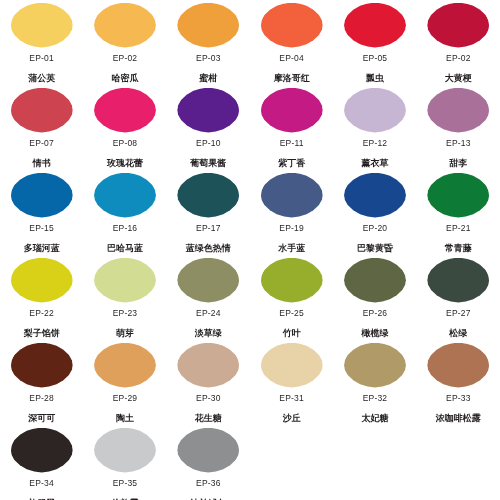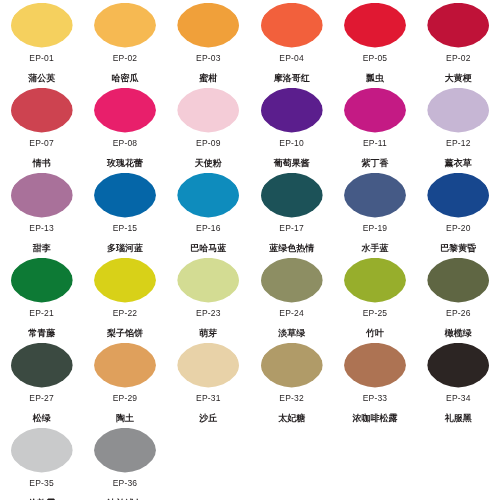--- a/index.html
+++ b/index.html
@@ -119,27 +119,20 @@
       </div>
       <div class="cell">
         <div class="swatch-wrap">
           <div class="swatch" style="background: rgb(232, 31, 107);"></div>
         </div>
         <div class="code">EP-08</div>
         <div class="name">玫瑰花蕾</div>
       </div>
       <div class="cell">
         <div class="swatch-wrap">
-          <div class="swatch" style="background: rgb(244, 204, 215);"></div>
-        </div>
-        <div class="code">EP-09</div>
-        <div class="name">天使粉</div>
-      </div>
-      <div class="cell">
-        <div class="swatch-wrap">
           <div class="swatch" style="background: rgb(91, 30, 141);"></div>
         </div>
         <div class="code">EP-10</div>
         <div class="name">葡萄果酱</div>
       </div>
       <div class="cell">
         <div class="swatch-wrap">
           <div class="swatch" style="background: rgb(196, 26, 132);"></div>
         </div>
         <div class="code">EP-11</div>
@@ -238,24 +231,38 @@
       </div>
       <div class="cell">
         <div class="swatch-wrap">
           <div class="swatch" style="background: rgb(59, 74, 65);"></div>
         </div>
         <div class="code">EP-27</div>
         <div class="name">松绿</div>
       </div>
       <div class="cell">
         <div class="swatch-wrap">
+          <div class="swatch" style="background: rgb(95, 36, 20);"></div>
+        </div>
+        <div class="code">EP-28</div>
+        <div class="name">深可可</div>
+      </div>
+      <div class="cell">
+        <div class="swatch-wrap">
           <div class="swatch" style="background: rgb(223, 160, 92);"></div>
         </div>
         <div class="code">EP-29</div>
         <div class="name">陶土</div>
+      </div>
+      <div class="cell">
+        <div class="swatch-wrap">
+          <div class="swatch" style="background: rgb(203, 171, 147);"></div>
+        </div>
+        <div class="code">EP-30</div>
+        <div class="name">花生糖</div>
       </div>
       <div class="cell">
         <div class="swatch-wrap">
           <div class="swatch" style="background: rgb(232, 210, 168);"></div>
         </div>
         <div class="code">EP-31</div>
         <div class="name">沙丘</div>
       </div>
       <div class="cell">
         <div class="swatch-wrap">

